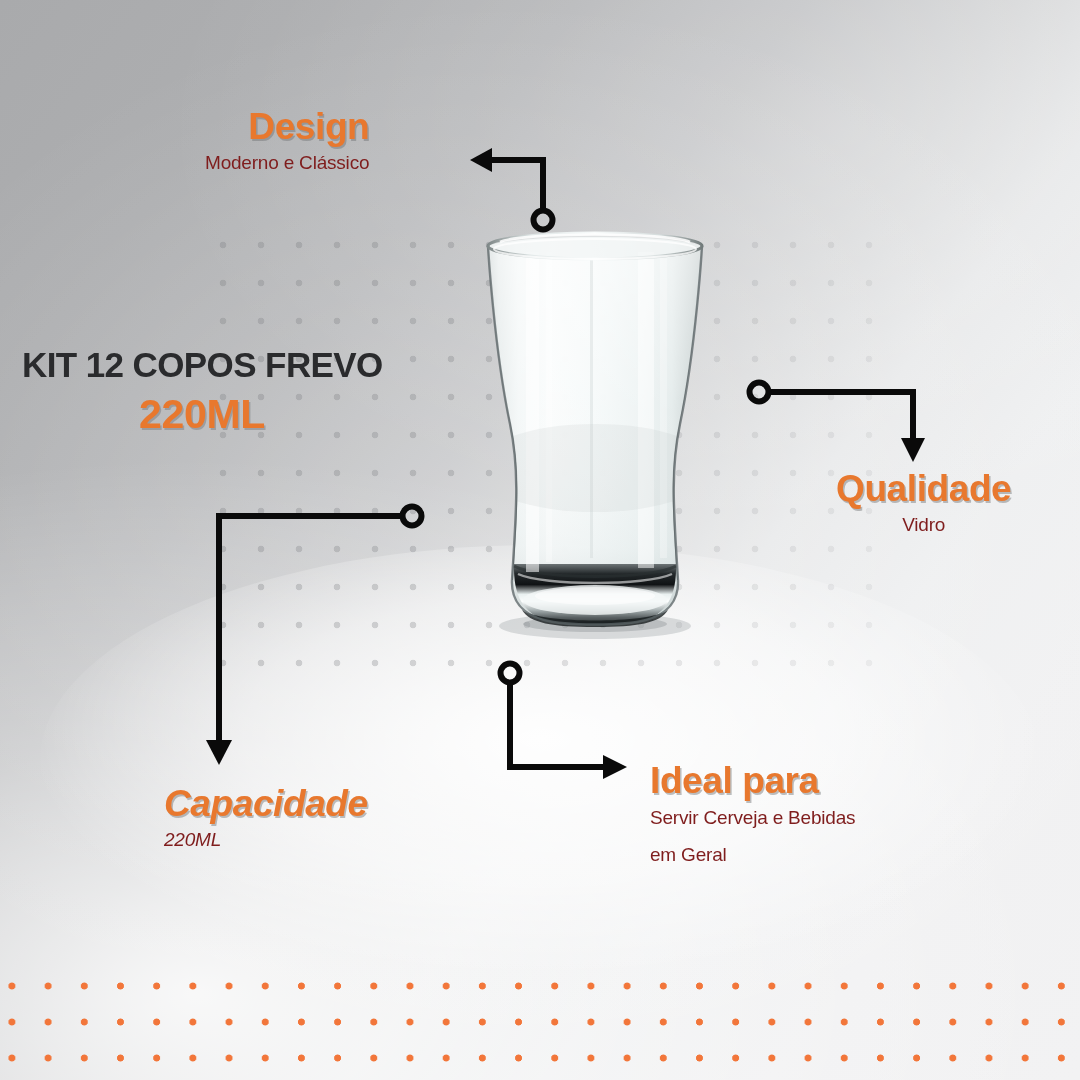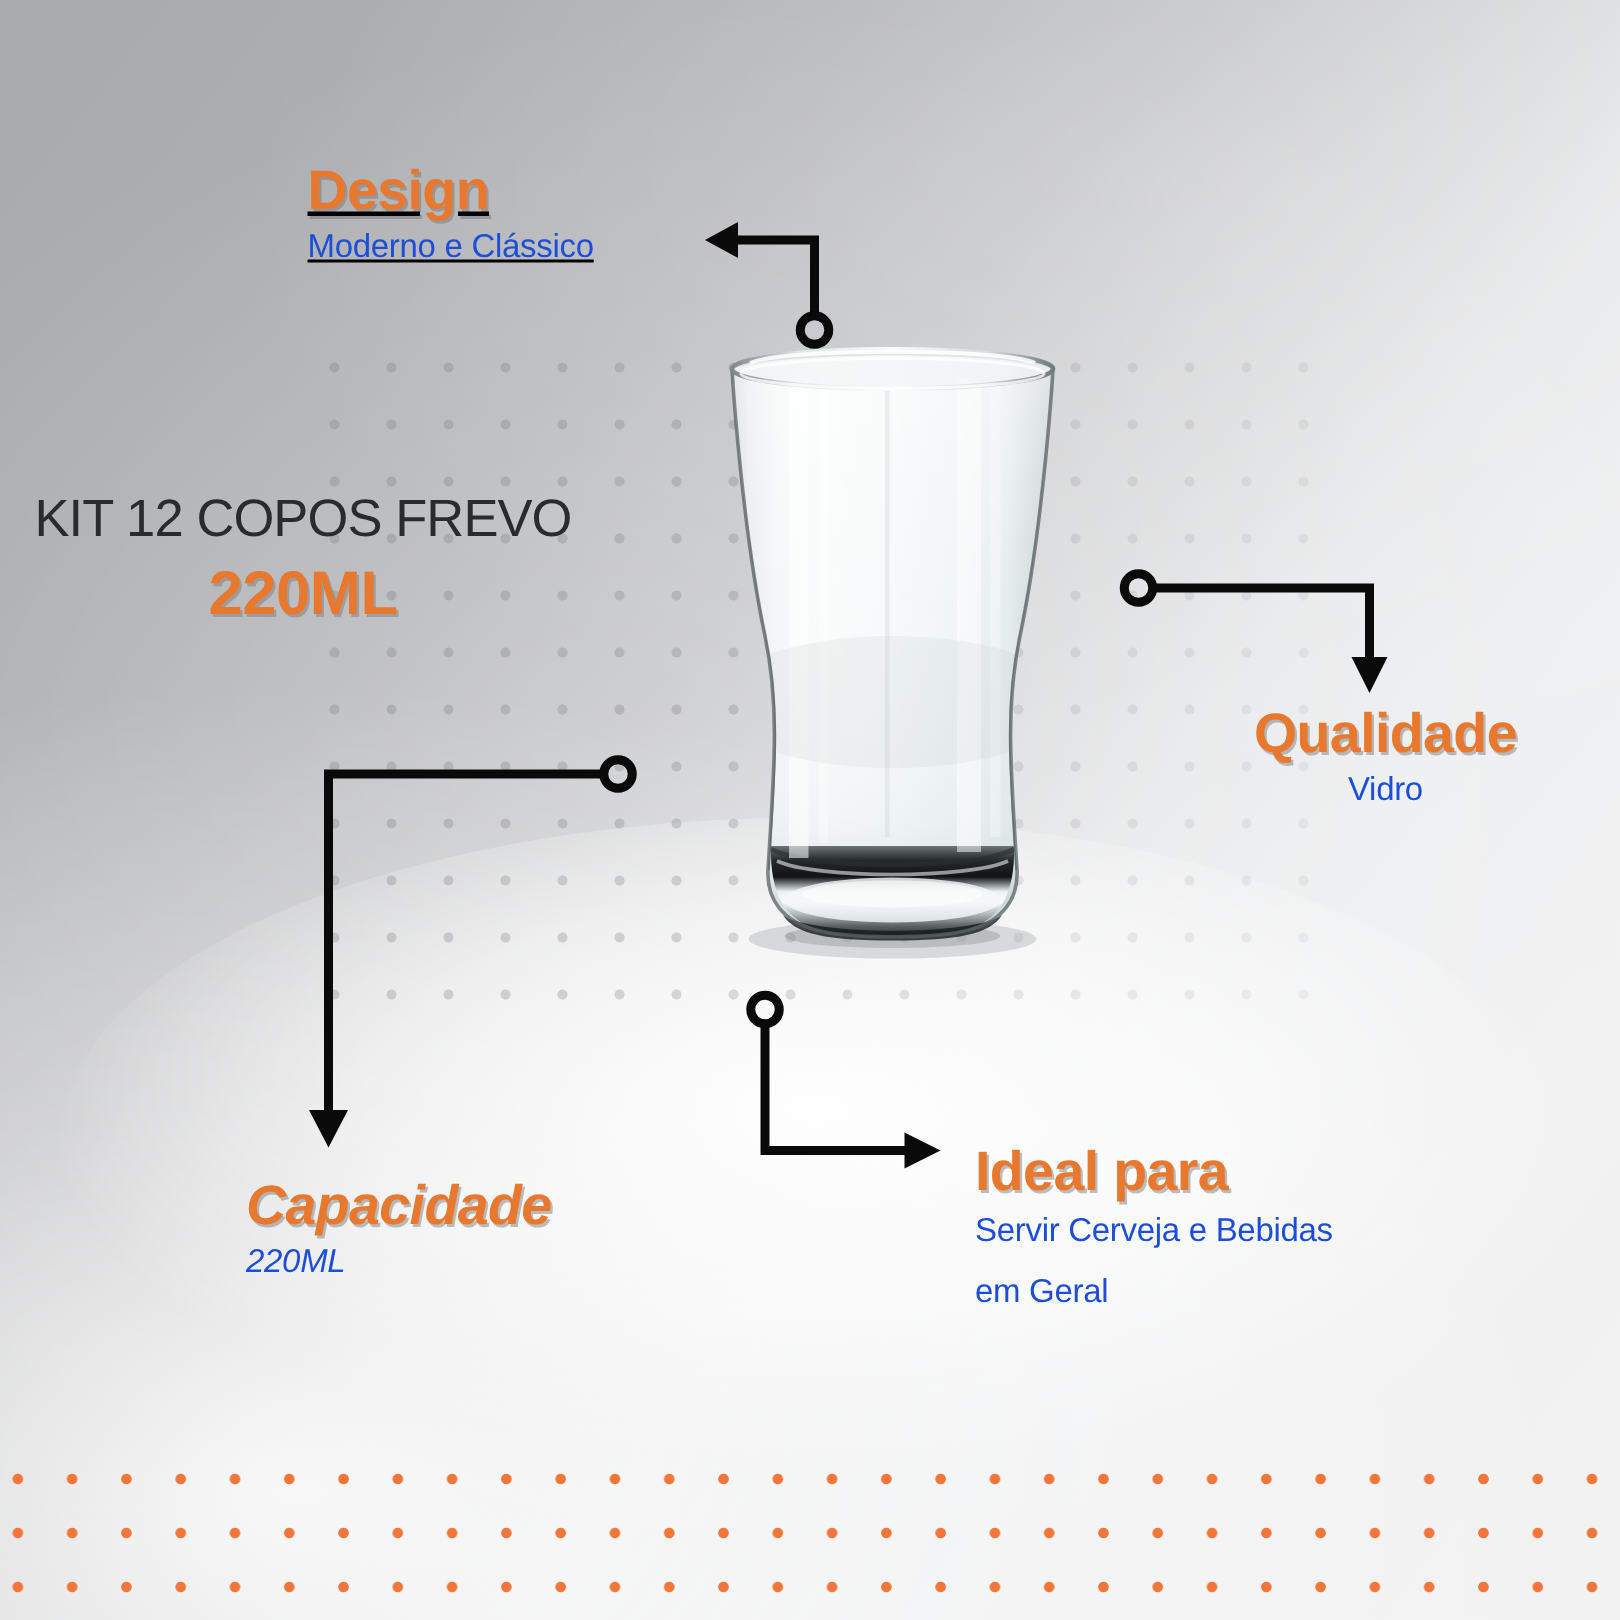--- a/index.html
+++ b/index.html
@@ -94,49 +94,50 @@
   .callout .title {
     color: #e8782e;
     font-size: 37px;
     font-weight: 700;
     letter-spacing: -0.4px;
     line-height: 1.04;
     white-space: nowrap;
     text-shadow: 1.5px 2px 0 rgba(110,112,116,0.45);
   }
   .callout .sub {
-    color: #1d4ed8;
-    font-size: 22px;
+    color: #7f1d1d;
+    font-size: 19px;
     font-weight: 400;
     letter-spacing: -0.2px;
     line-height: 1.22;
     margin-top: 5px;
     white-space: nowrap;
   }
 
-  .c-design { left: 205px; top: 108px; text-align: left; text-decoration: underline; }
+  .c-design { left: 205px; top: 108px; text-align: right; }
   .c-qualidade { left: 836px; top: 470px; text-align: center; }
   .c-capacidade { left: 164px; top: 785px; text-align: left; font-style: italic; }
   .c-ideal { left: 650px; top: 762px; text-align: left; }
   .c-ideal .sub { line-height: 1.32; }
 
   
   .headline {
     position: absolute;
     left: 22px; top: 328px;
     width: 360px;
     text-align: center;
   }
   .headline .line1 {
     color: #2a2b2d;
     font-size: 35px;
-    font-weight: 400;
+    font-weight: 700;
     letter-spacing: -0.6px;
     line-height: 1.05;
     white-space: nowrap;
+    margin-top: 19px;
   }
   .headline .line2 {
     color: #e8782e;
     font-size: 41px;
     font-weight: 700;
     letter-spacing: -0.3px;
     line-height: 1.05;
     margin-top: 9px;
     text-shadow: 1.5px 2px 0 rgba(110,112,116,0.42);
   }

